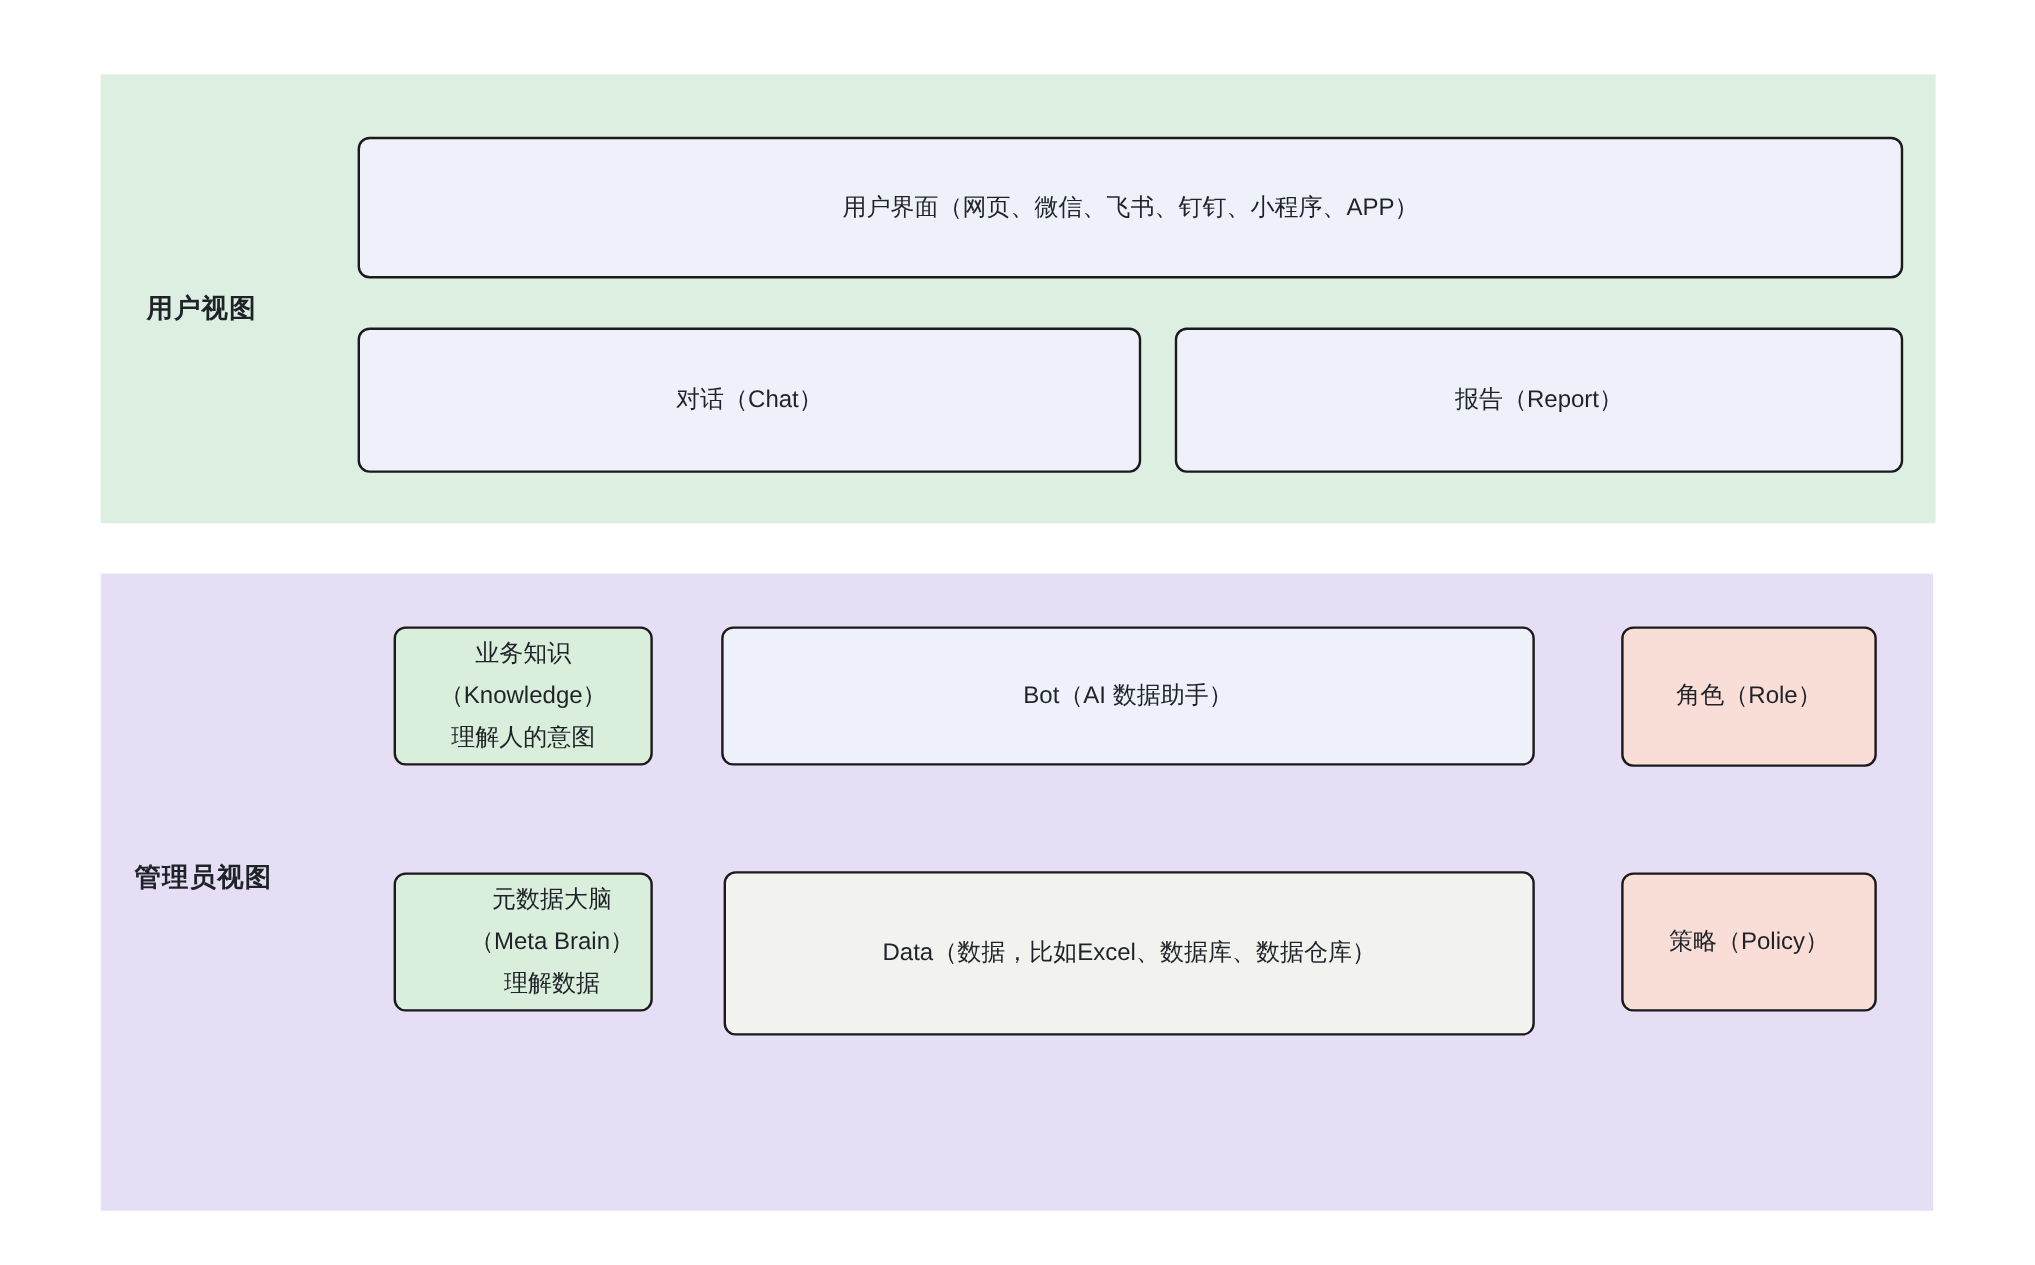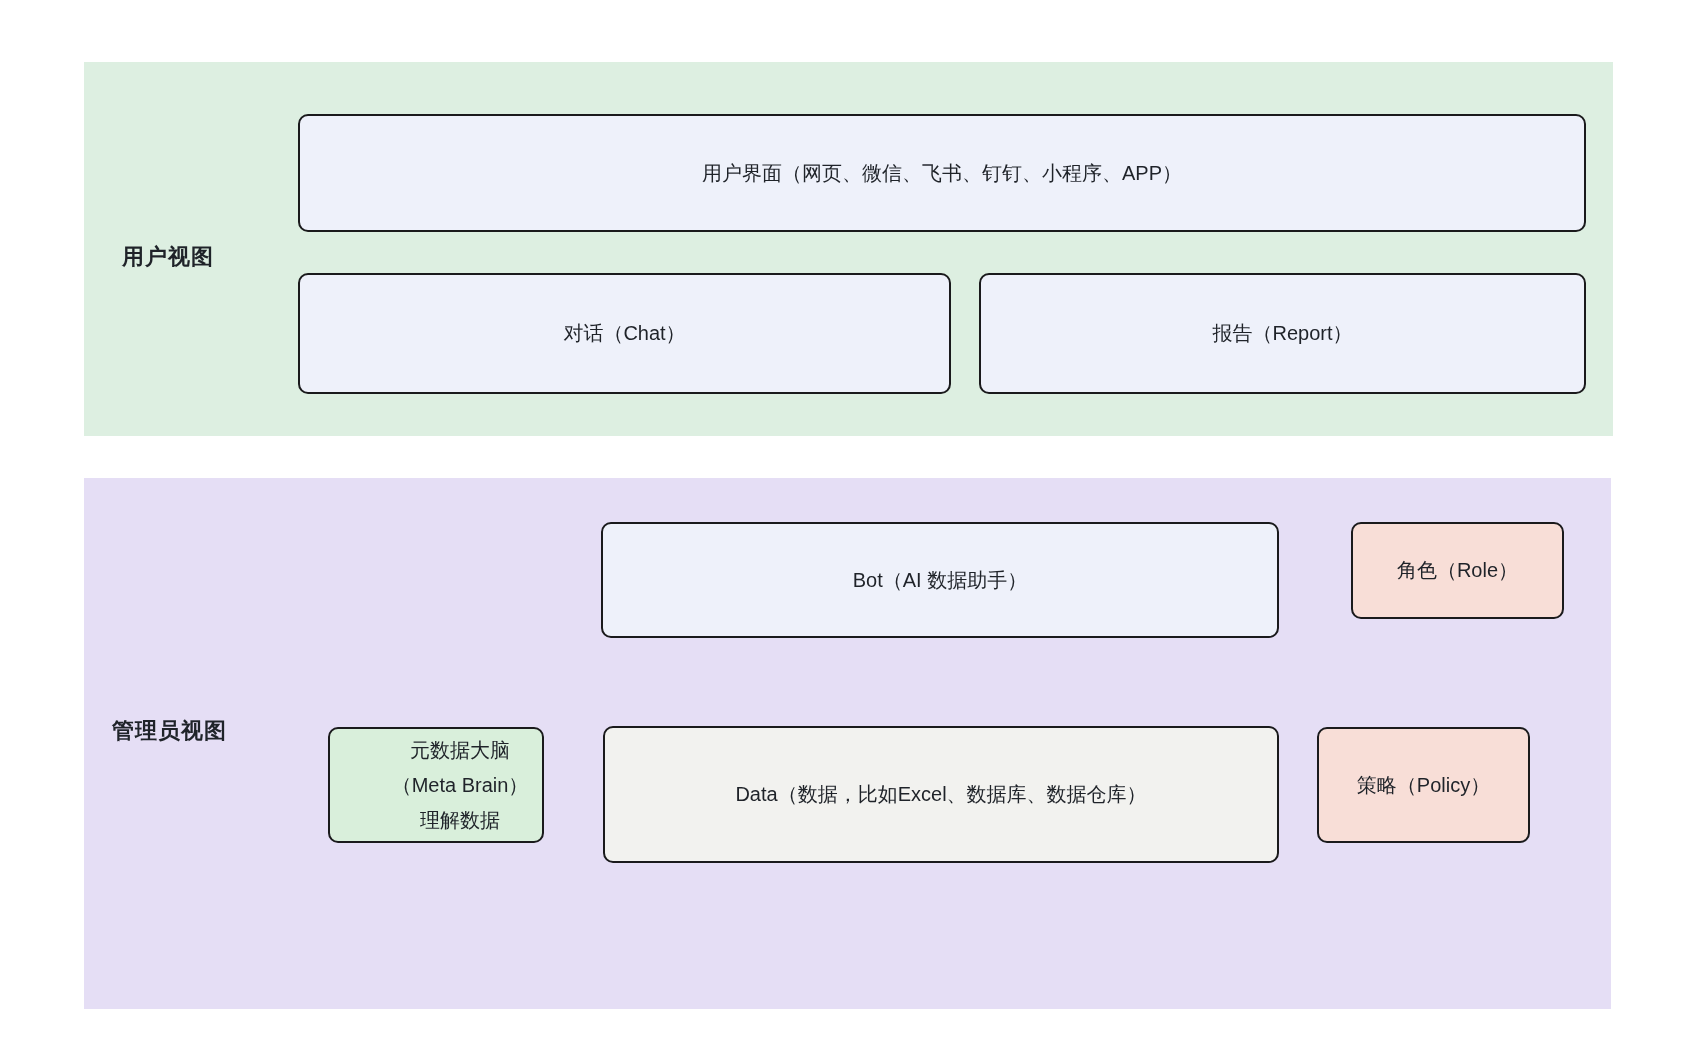--- a/index.html
+++ b/index.html
@@ -63,40 +63,43 @@
   .fill-gray  { background: var(--box-gray,  #f2f2ef); }
 
   
   .box.ui     { left: 198px; top: 52px;  width: 1288px; height: 118px; }
   .box.chat   { left: 198px; top: 211px; width: 653px;  height: 121px; }
   .box.report { left: 879px; top: 211px; width: 607px;  height: 121px; }
 
   
   .box.knowledge  { left: 228px;  top: 44px;  width: 216px;  height: 116px; }
   .box.bot        { left: 501px;  top: 44px;  width: 678px;  height: 116px; }
-  .box.role       { left: 1251px; top: 44px;  width: 213px;  height: 97px; }
+  .box.role       { left: 1251px; top: 44px;  width: 213px;  height: 117px; }
   .box.metabrain  { left: 228px;  top: 249px; width: 216px;  height: 116px; padding-left: 48px; }
   .box.data       { left: 503px;  top: 248px; width: 676px;  height: 137px; }
-  .box.policy     { left: 1217px; top: 249px; width: 213px;  height: 116px; }
+  .box.policy     { left: 1251px; top: 249px; width: 213px;  height: 116px; }
   .box.project    { left: 229px;  top: 412px; width: 1235px; height: 82px; }
 </style>
 </head>
 <body>
 
 <div class="canvas">
 
   <section class="band user">
     <div class="band-label">用户视图</div>
     <div class="box fill-blue ui">用户界面（网页、微信、飞书、钉钉、小程序、APP）</div>
     <div class="box fill-blue chat">对话（Chat）</div>
     <div class="box fill-blue report">报告（Report）</div>
   </section>
 
   <section class="band admin">
     <div class="band-label">管理员视图</div>
+    <div class="box fill-green knowledge">业务知识
+（Knowledge）
+理解人的意图</div>
     <div class="box fill-blue bot">Bot（AI 数据助手）</div>
     <div class="box fill-pink role">角色（Role）</div>
     <div class="box fill-green metabrain">元数据大脑
 （Meta Brain）
 理解数据</div>
     <div class="box fill-gray data">Data（数据，比如Excel、数据库、数据仓库）</div>
     <div class="box fill-pink policy">策略（Policy）</div>
   </section>
 
 </div>

